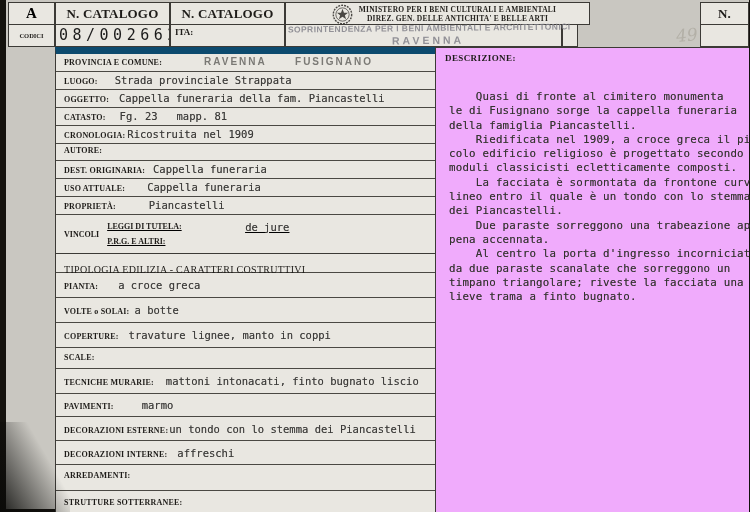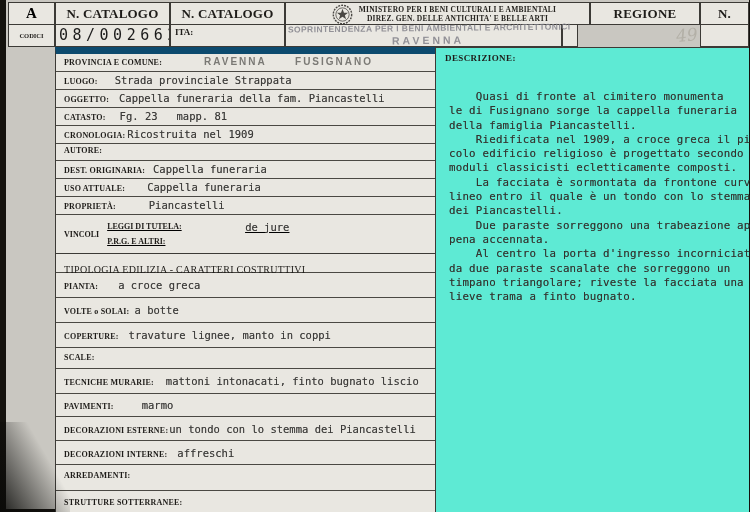--- a/index.html
+++ b/index.html
@@ -68,21 +68,21 @@
   .vincoli{display:flex;align-items:center;background:#e9e7e1;border-bottom:1px solid #3c3a36;
            box-sizing:border-box;padding-left:8px;}
   .vincoli .vlab{font-size:8px;font-weight:bold;color:#1e1c19;margin-right:8px;}
   .vincoli .vsub{flex:1;}
   .vincoli .subrow{display:flex;align-items:center;height:15px;text-decoration:underline;}
   .vincoli .subrow .lab{font-size:8px;font-weight:bold;color:#1e1c19;width:78px;}
   .vincoli .subrow .val{font-family:"DejaVu Sans Mono",monospace;font-size:10.5px;color:#3d3c3a;
                         margin-left:60px;text-shadow:0 0 .4px rgba(40,40,40,.55);}
 
   
-  .desc{position:absolute;left:435px;top:47px;right:1px;bottom:0;background:#5eead4;
+  .desc{position:absolute;left:435px;top:47px;right:1px;bottom:0;background:#f0abfc;
         border-top:1px solid #3c3a36;border-left:1px solid #3c3a36;box-sizing:border-box;}
   .desc-label{position:absolute;left:9px;top:5px;font-size:9px;font-weight:bold;
               letter-spacing:.4px;color:#1e1c19;}
   .desc-text{position:absolute;left:13px;top:42px;font-family:"DejaVu Sans Mono",monospace;
              font-size:10.8px;line-height:14.3px;color:#35342f;white-space:pre;
              text-shadow:0 0 .4px rgba(40,40,40,.5);letter-spacing:.2px;}
 </style>
 </head>
 <body>
 
@@ -100,21 +100,20 @@
           <circle cx="12" cy="12" r="7.6" fill="none" stroke="#4a4844" stroke-width="0.9"></circle>
           <path d="M12 5.5 L13.7 10 L18.4 10 L14.7 12.8 L16.1 17.3 L12 14.5 L7.9 17.3 L9.3 12.8 L5.6 10 L10.3 10 Z" fill="#4a4844"></path>
         </svg>
       </span>
       <div class="ministry-text">
         <div>MINISTERO PER I BENI CULTURALI E AMBIENTALI</div>
         <div>DIREZ. GEN. DELLE ANTICHITA' E BELLE ARTI</div>
       </div>
     </div>
   </div>
-  <div class="cell r1 cell-reg colhead">REGIONE</div>
   <div class="cell r1 cell-n1 colhead">N.</div>
 
   <div class="cell r2 cell-codici codici-lbl">CODICI</div>
   <div class="cell r2 cell-code code-val">08/00266290</div>
   <div class="cell r2 cell-ita">
     <div class="ita-lbl">ITA:</div>
   </div>
   <div class="cell r2 cell-stampbox"></div>
   <div class="cell r2 cell-gap"></div>
   <div class="cell r2 cell-nval"></div>

